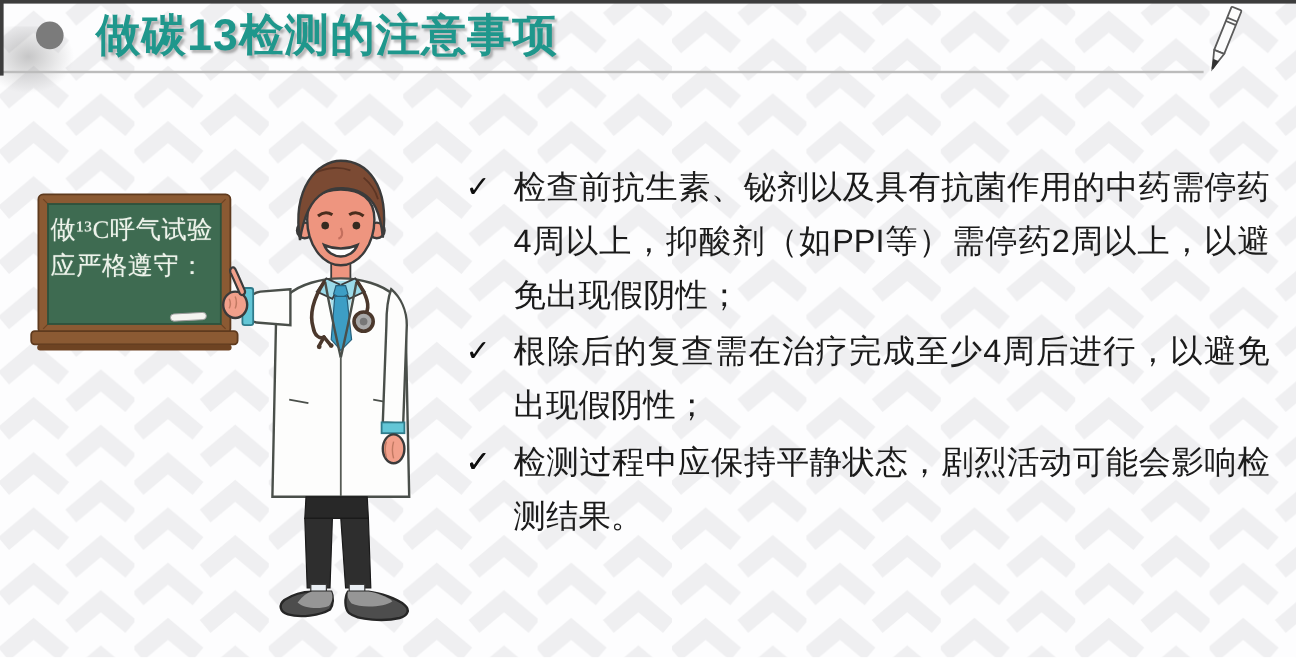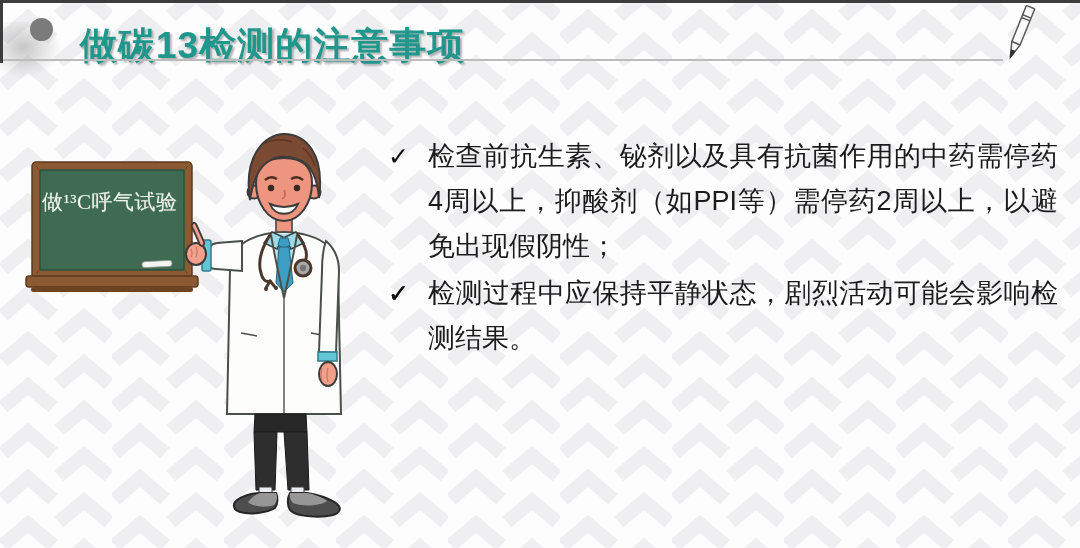--- a/index.html
+++ b/index.html
@@ -12,31 +12,31 @@
   .left-edge{position:absolute;left:0;top:0;width:3px;height:63px;background:#3d3d3d;z-index:3;}
   .corner-smudge{
     position:absolute;left:-8px;top:22px;width:70px;height:56px;z-index:1;
     background:radial-gradient(ellipse at 45% 45%, rgba(110,110,110,.38), rgba(110,110,110,0) 70%);
   }
   .title-bullet{
     position:absolute;left:30px;top:18px;width:23px;height:23px;border-radius:50%;
     background:#7b7b7b;z-index:2;
   }
   h1.slide-title{
-    position:absolute;left:80px;top:21px;margin:0;z-index:2;
+    position:absolute;left:80px;top:5px;margin:0;z-index:2;
     font-size:37px;font-weight:700;color:#1F978C;letter-spacing:1px;
     text-shadow:2px 2px 2px rgba(90,90,90,.45);
     font-family:"Liberation Sans",sans-serif;
   }
   .title-underline{position:absolute;left:0;top:59px;width:1003px;height:2px;background:#bcbcbc;z-index:2;}
   .pencil{position:absolute;left:995px;top:0px;z-index:2;}
 
   .chalkboard{position:absolute;left:24px;top:160px;width:176px;height:136px;z-index:2;}
   .chalkboard-text{
-    position:absolute;left:18px;top:27px;width:154px;
+    position:absolute;left:18px;top:16px;width:154px;
     font-family:"Liberation Serif",serif;
     font-size:21px;line-height:30px;color:#EDF3EA;letter-spacing:0.5px;
     text-shadow:0 0 1px rgba(255,255,255,.4);
   }
   .chalkboard-text span{display:block;white-space:nowrap;}
 
   .doctor{position:absolute;left:183px;top:128px;z-index:3;}
 
   ul.checklist{
     position:absolute;left:386px;top:134px;width:672px;z-index:2;
@@ -98,20 +98,21 @@
       <line x1="164" y1="6" x2="156" y2="14" stroke="#6e4322" stroke-width="1"></line>
       <line x1="12" y1="114" x2="20" y2="106" stroke="#6e4322" stroke-width="1"></line>
       <line x1="164" y1="114" x2="156" y2="106" stroke="#6e4322" stroke-width="1"></line>
       <rect x="16" y="10" width="144" height="100" fill="#3E6B51" stroke="#2d523c" stroke-width="1.5"></rect>
       <rect x="2" y="116" width="172" height="11" rx="3" fill="#8B5A33" stroke="#5e3a1e" stroke-width="1.5"></rect>
       <rect x="7" y="127" width="162" height="5" rx="2.5" fill="#6e4322" stroke="none"></rect>
       <rect x="118" y="101" width="30" height="6" rx="3" transform="rotate(-3 133 104)" fill="#F4F4F0" stroke="#9a9a9a" stroke-width="0.8"></rect>
     </svg>
     <div class="chalkboard-text">
       <span>做¹³C呼气试验</span>
+      <span>应严格遵守：</span>
     </div>
   </div>
 
   <svg class="doctor" width="175" height="410" viewBox="0 0 175 410">
 
     <circle cx="71" cy="64" r="6.5" fill="#EE957F" stroke="#3b3b3b" stroke-width="2"></circle>
     <circle cx="131" cy="64" r="6.5" fill="#EE957F" stroke="#3b3b3b" stroke-width="2"></circle>
 
     <path d="M 93,88 L 93,106 L 109,106 L 109,88 C 104,93 98,93 93,88 Z" fill="#EE957F" stroke="#3b3b3b" stroke-width="1.5"></path>
 
@@ -180,20 +181,21 @@
     <path d="M 107,365 L 124,365 C 131,366 139,369 144,373 C 138,378 118,379 110,375 C 107,372 106,368 107,365 Z" fill="#969696"></path>
   </svg>
 
   <ul class="checklist">
     <li>
       <span class="check">✓</span>
       <span>检查前抗生素、铋剂以及具有抗菌作用的中药需停药4周以上，抑酸剂（如PPI等）需停药2周以上，以避免出现假阴性；</span>
     </li>
     <li>
       <span class="check">✓</span>
+      <span>根除后的复查需在治疗完成至少4周后进行，以避免出现假阴性；</span>
     </li>
     <li>
       <span class="check">✓</span>
     </li>
     <li>
       <span class="check">✓</span>
       <span>检测过程中应保持平静状态，剧烈活动可能会影响检测结果。</span>
     </li>
   </ul>
 

